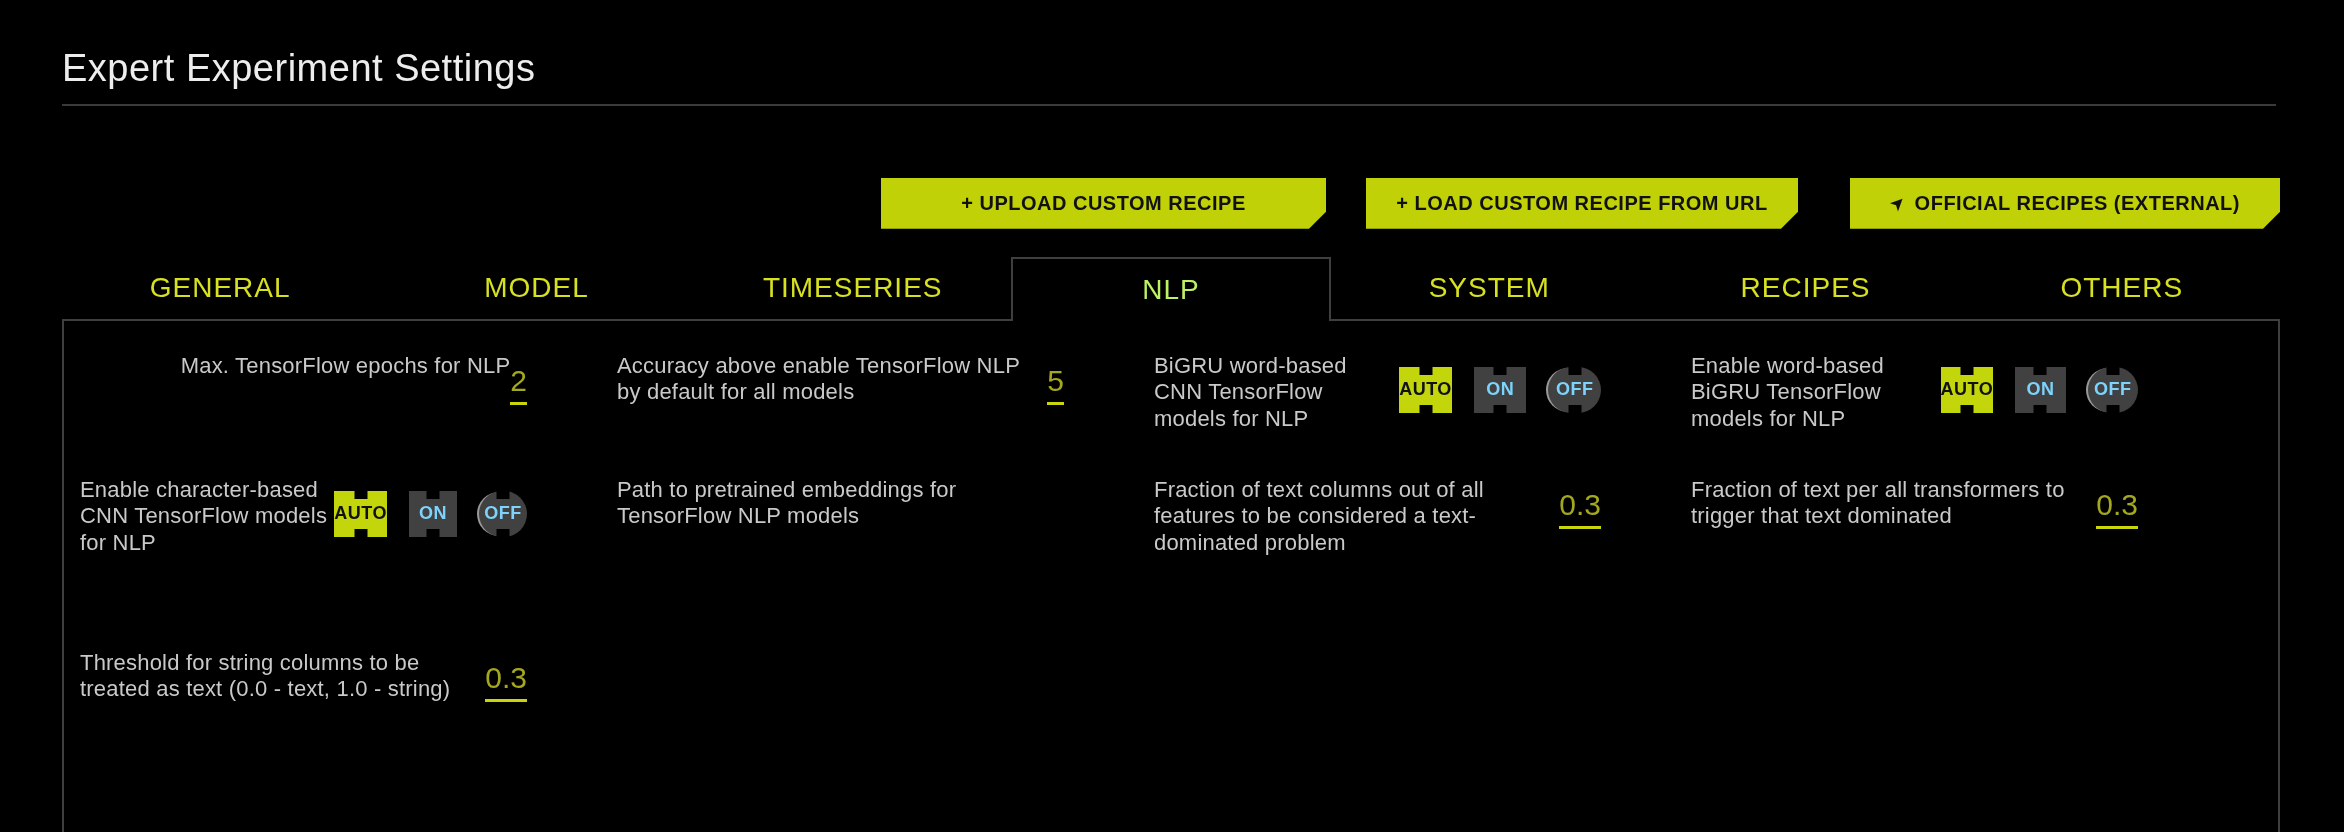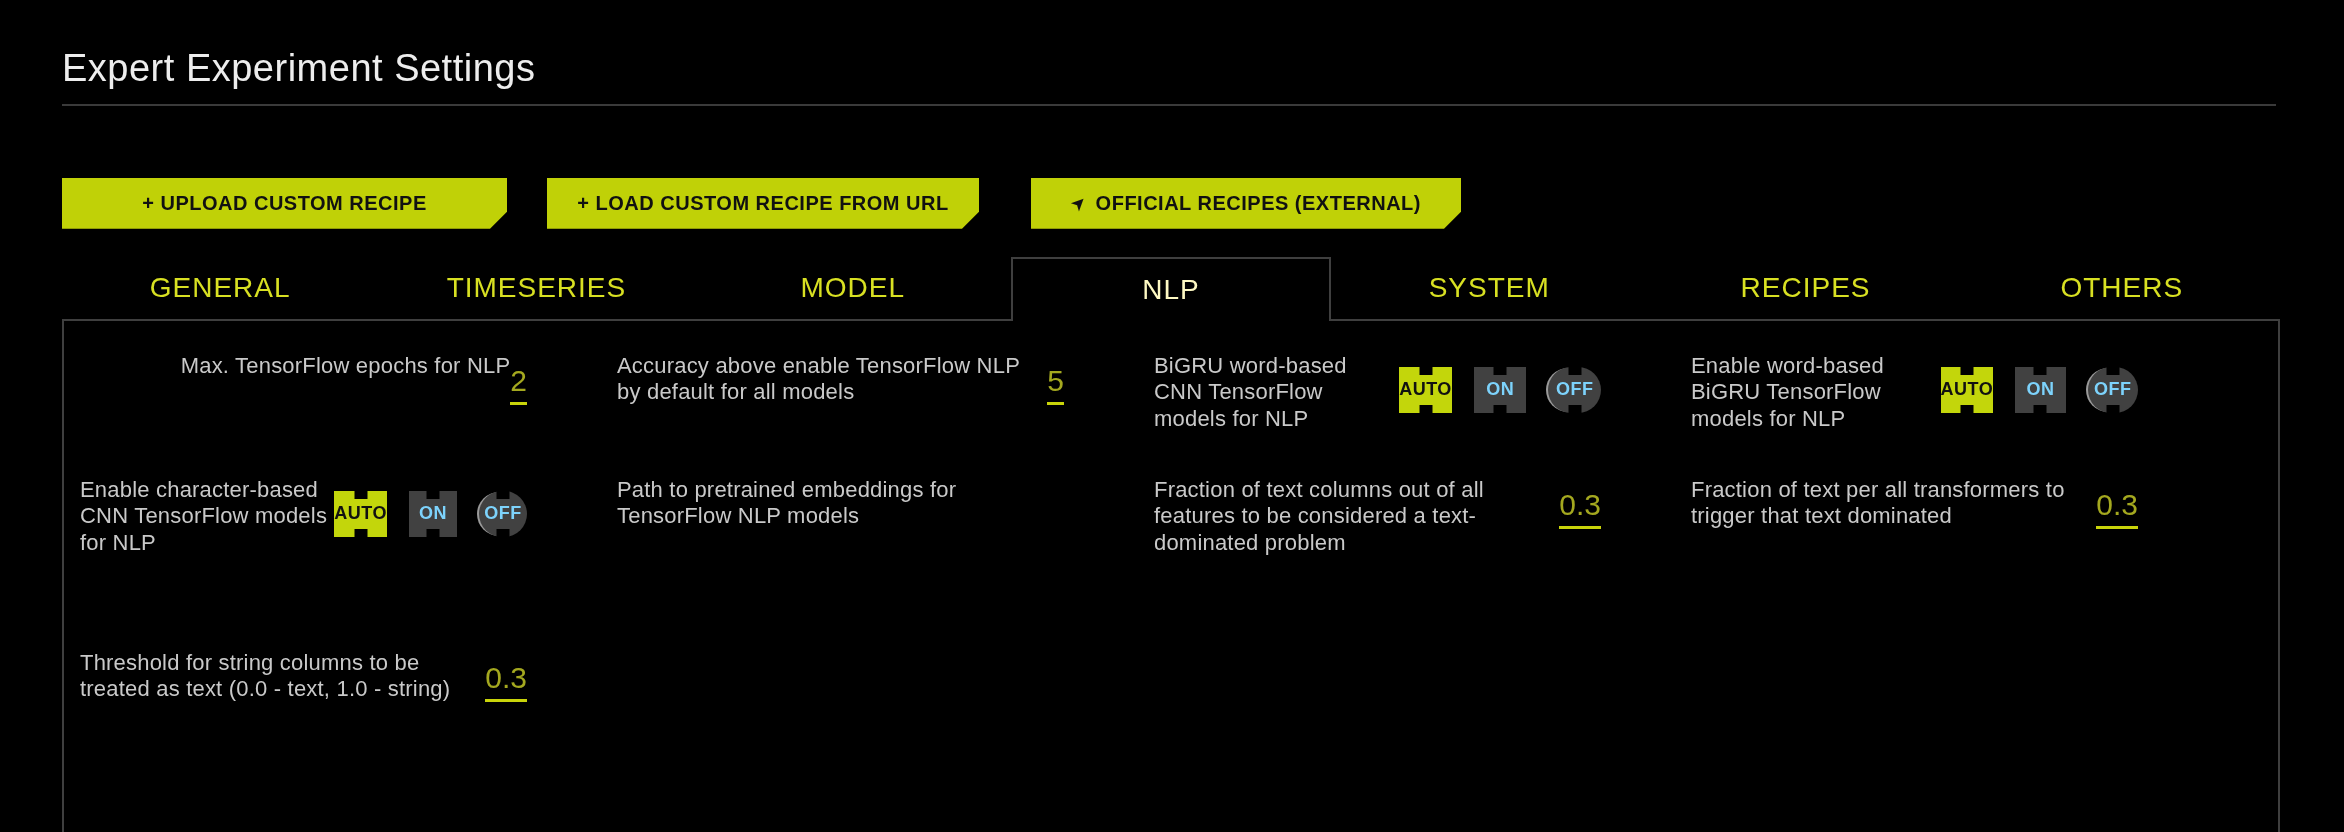--- a/index.html
+++ b/index.html
@@ -4,35 +4,35 @@
 <style>
   html,body{margin:0;padding:0;background:#000;width:2344px;height:832px;overflow:hidden;
     font-family:"Liberation Sans","DejaVu Sans",sans-serif;}
   .page{position:relative;width:2344px;height:832px;background:#000;padding:0 64px 16px 62px;box-sizing:border-box;}
 
   
   .page-title{color:#ededed;font-size:38px;font-weight:400;letter-spacing:.5px;padding-top:48px;line-height:1.1;}
   .title-divider{margin-top:14px;width:2214px;height:0;border-bottom:2px solid #3a3a3a;}
 
   
-  .btn-row{margin-top:72px;display:flex;align-items:flex-start;}
+  .btn-row{margin-top:72px;display:flex;align-items:flex-start;justify-content:flex-end;}
   .recipe-btn{height:51px;background:#c0d107;color:#111;border:none;cursor:pointer;
     font-family:"Liberation Sans","DejaVu Sans",sans-serif;font-weight:bold;font-size:20px;letter-spacing:.5px;
     display:flex;align-items:center;justify-content:center;
     clip-path:polygon(0 0,100% 0,100% calc(100% - 17px),calc(100% - 17px) 100%,0 100%);}
   .recipe-btn.b1{width:445px;margin-right:40px;}
   .recipe-btn.b2{width:432px;margin-right:52px;}
   .recipe-btn.b3{width:430px;}
   .ext-icon{display:inline-block;transform:rotate(-45deg);font-size:18px;margin-right:9px;color:#111;}
 
   
   .tab-row{margin-top:28px;display:flex;width:2218px;position:relative;z-index:2;}
   .tab{flex:1;height:62px;display:flex;align-items:center;justify-content:center;cursor:pointer;
     color:#d8e022;font-size:28px;letter-spacing:1px;box-sizing:border-box;}
-  .tab.active{color:#fef9c3;background:#000;border:2px solid #3f3f3f;border-bottom:none;margin-bottom:-2px;height:64px;}
+  .tab.active{color:#bef264;background:#000;border:2px solid #3f3f3f;border-bottom:none;margin-bottom:-2px;height:64px;}
 
   
   .panel{width:2218px;height:520px;border:2px solid #3f3f3f;border-bottom:none;box-sizing:border-box;position:relative;z-index:1;
     display:grid;grid-template-columns:repeat(4,447px);grid-template-rows:124px 173px 115px;column-gap:90px;
     padding:32px 0 0 16px;}
   .cell{display:flex;flex-direction:row;justify-content:flex-end;}
   .c1r1{grid-column:1;grid-row:1}.c1r2{grid-column:1;grid-row:2}.c1r3{grid-column:1;grid-row:3}
   .c2r1{grid-column:2;grid-row:1}.c2r2{grid-column:2;grid-row:2}
   .c3r1{grid-column:3;grid-row:1}.c3r2{grid-column:3;grid-row:2}
   .c4r1{grid-column:4;grid-row:1}.c4r2{grid-column:4;grid-row:2}
@@ -70,24 +70,24 @@
       <span class="ext-icon">➤</span>
       <span>OFFICIAL RECIPES (EXTERNAL)</span>
     </button>
   </div>
 
   <div class="tab-row">
     <div class="tab">
         <span>GENERAL</span>
       </div>
     <div class="tab">
-        <span>TIMESERIES</span>
+        <span>MODEL</span>
       </div>
     <div class="tab">
-        <span>MODEL</span>
+        <span>TIMESERIES</span>
       </div>
     <div class="tab active">
         <span>NLP</span>
       </div>
     <div class="tab">
         <span>SYSTEM</span>
       </div>
     <div class="tab">
         <span>RECIPES</span>
       </div>

